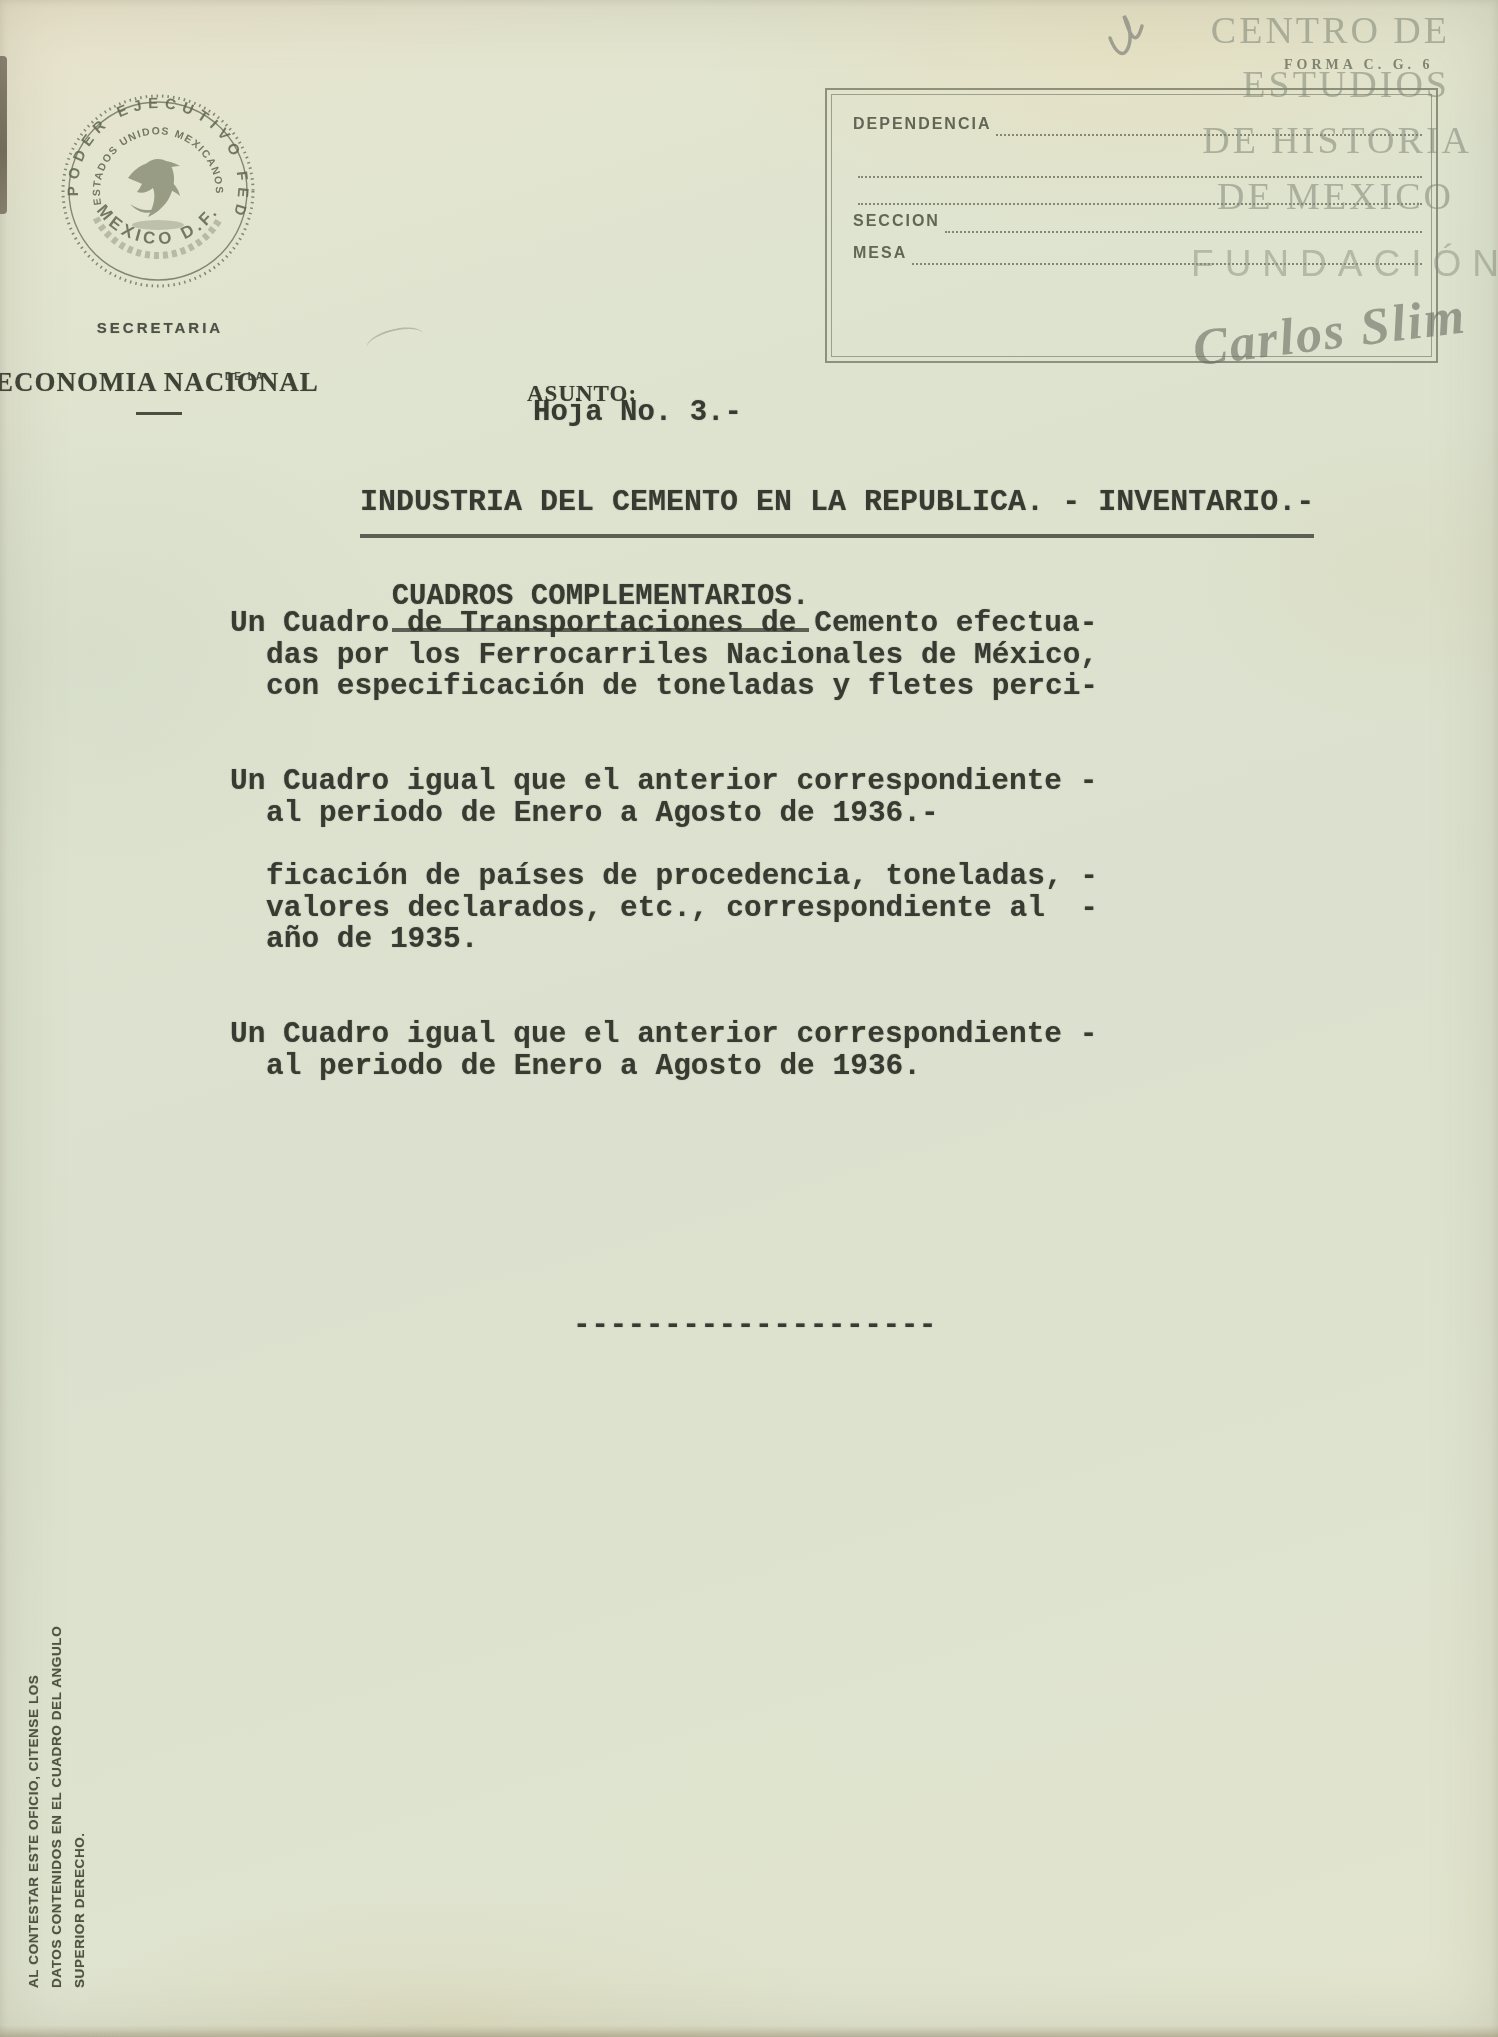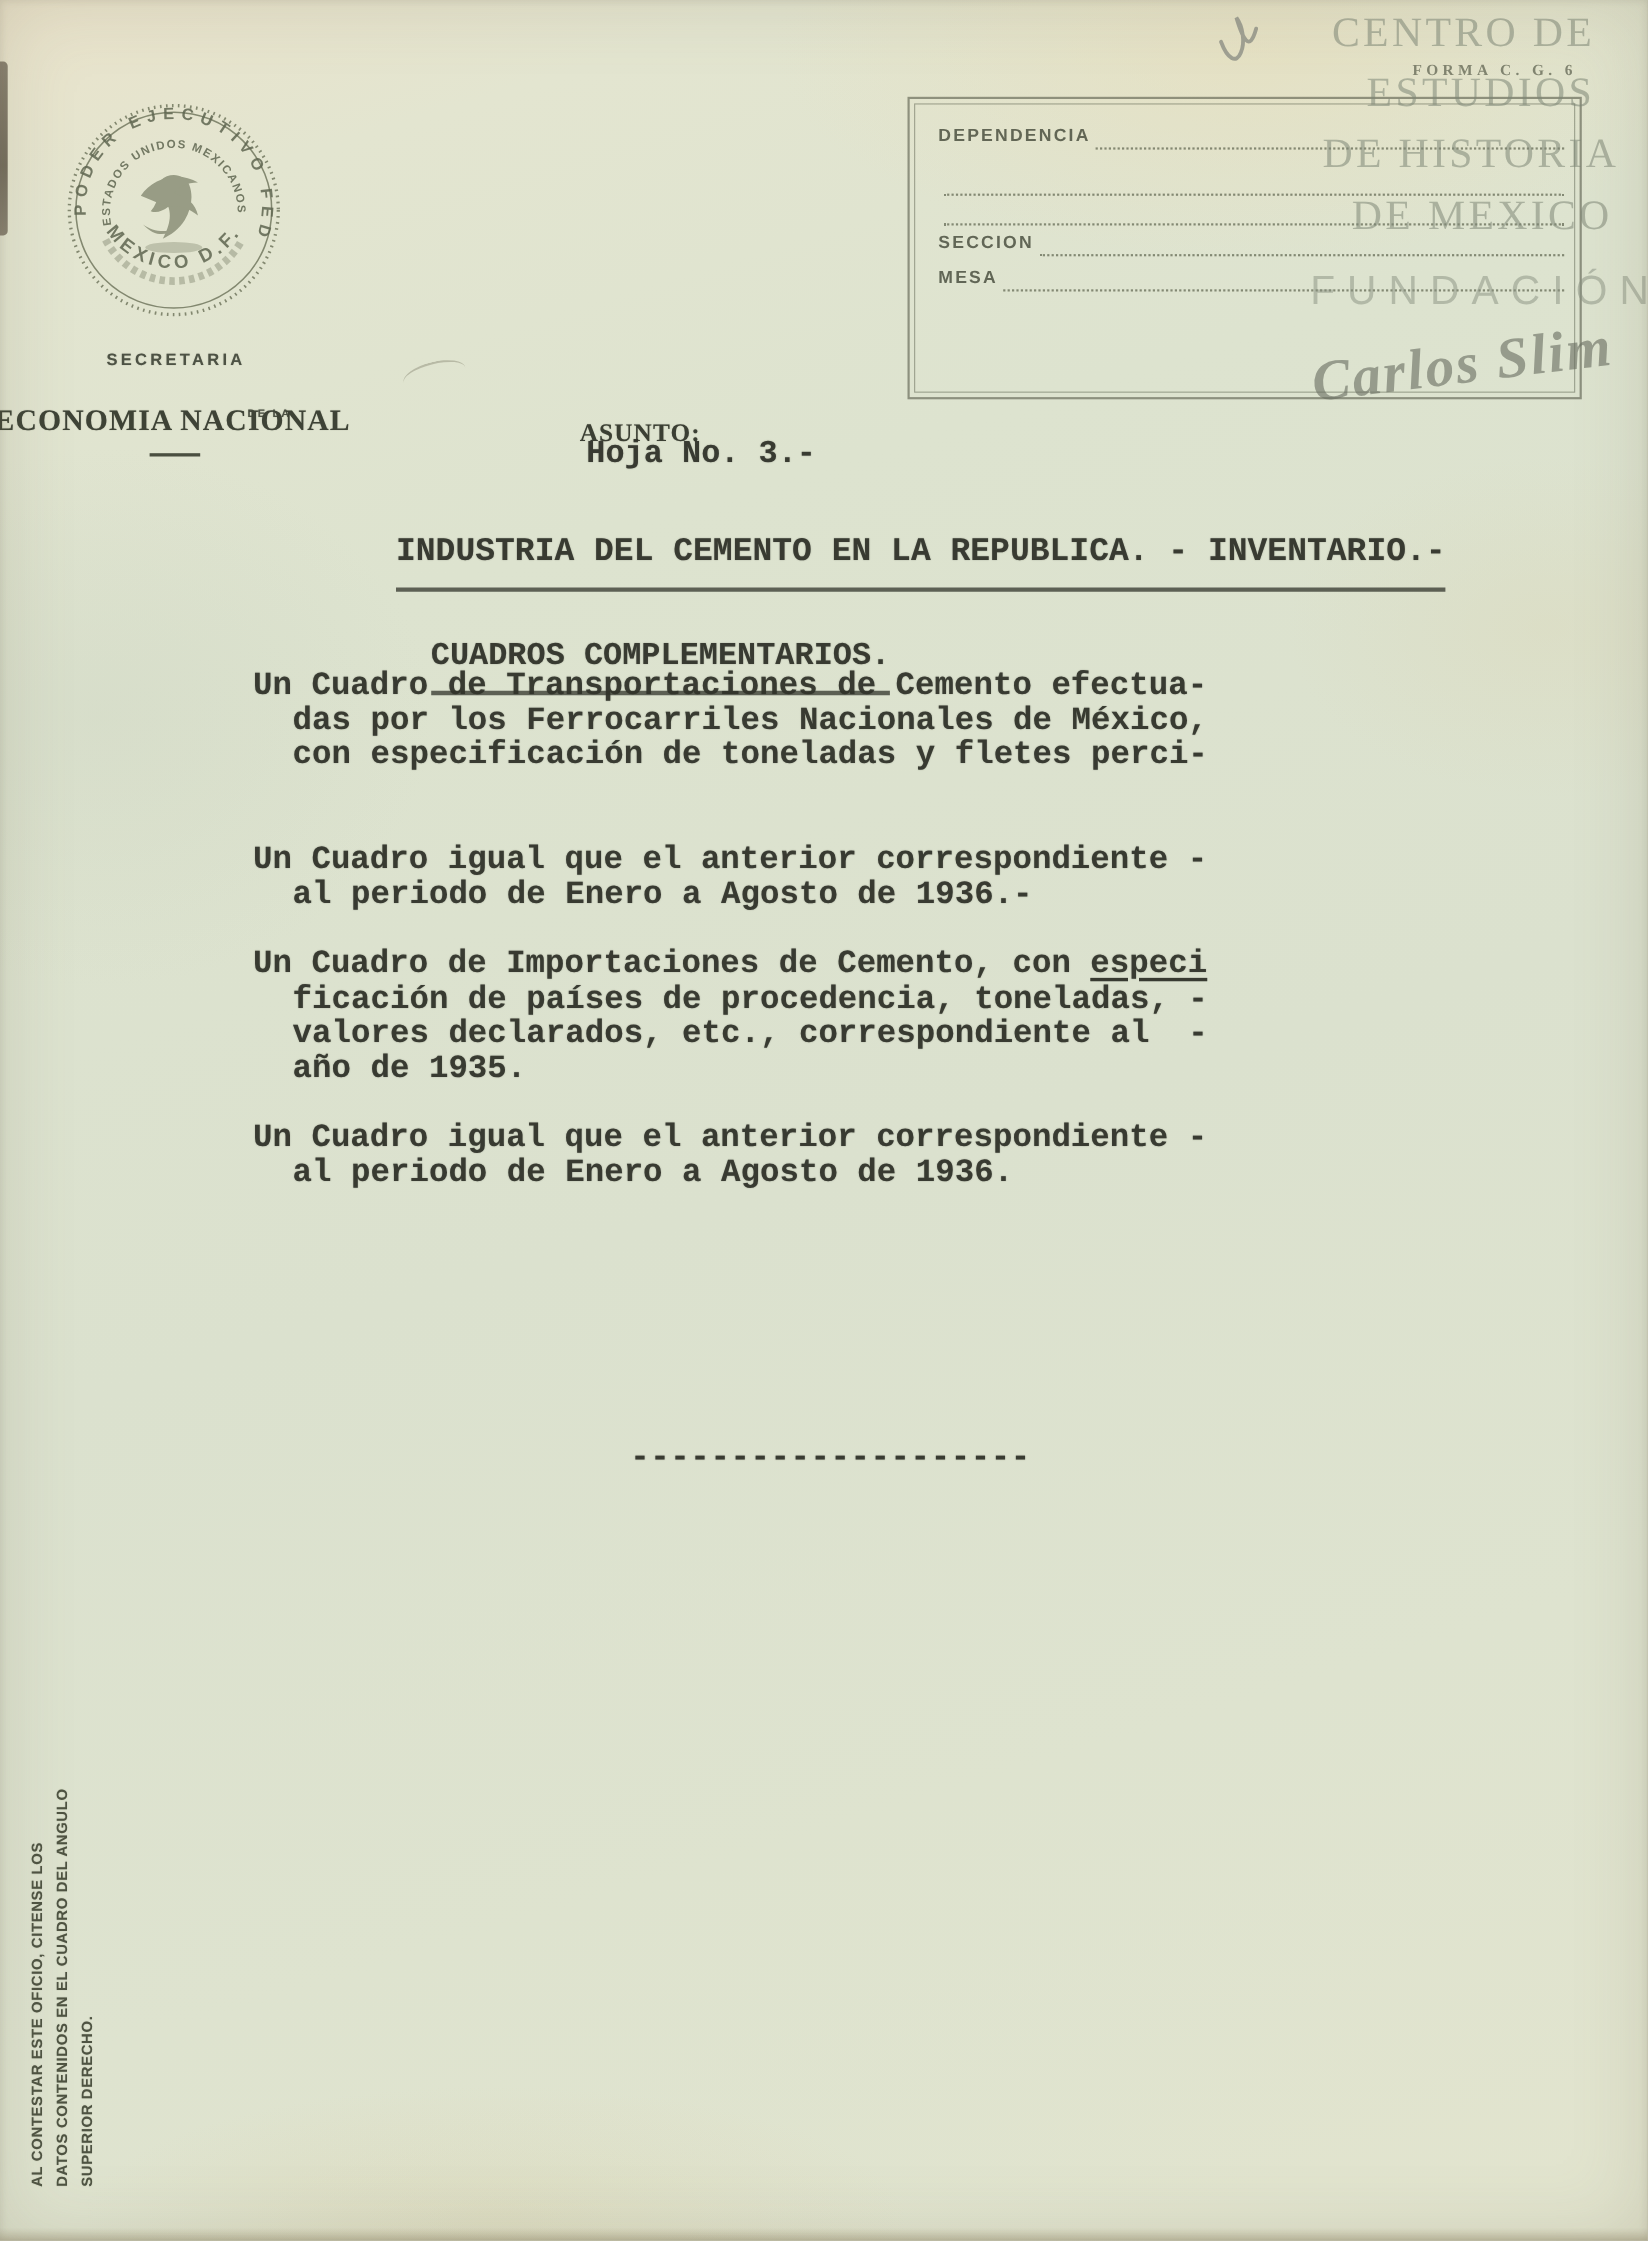--- a/index.html
+++ b/index.html
@@ -66,21 +66,21 @@
   .side-note{position:absolute;left:22px;top:1988px;transform:rotate(-90deg);transform-origin:0 0;
     font-family:"Liberation Sans",sans-serif;font-weight:700;font-size:13.5px;letter-spacing:0.6px;
     color:#4e5342;line-height:23px;white-space:nowrap;z-index:5;text-shadow:0 0 1px rgba(78,83,66,0.4);}
 
   
   .wm{position:absolute;z-index:40;pointer-events:none;font-family:"Liberation Serif","DejaVu Serif",serif;
      color:rgba(126,134,118,0.55);letter-spacing:3px;font-size:38px;white-space:nowrap;}
   .wm1{right:48px;top:8px;}
   .wm2{right:48px;top:62px;}
   .wm3{right:26px;top:118px;}
-  .wm4{right:32px;top:174px;}
+  .wm4{right:44px;top:174px;}
   .wm-fund{position:absolute;right:-12px;top:243px;z-index:40;pointer-events:none;
      font-family:"Liberation Sans",sans-serif;font-weight:400;font-size:37px;letter-spacing:11px;
      color:rgba(136,144,128,0.5);white-space:nowrap;}
   .wm-signature{position:absolute;left:1192px;top:302px;z-index:41;pointer-events:none;
      transform:rotate(-7deg);font-family:"Liberation Serif",serif;font-style:italic;font-weight:700;
      font-size:52px;letter-spacing:2px;color:rgba(106,111,98,0.62);white-space:nowrap;}
 </style>
 </head>
 <body>
 
@@ -169,21 +169,20 @@
     <div class="tline cont">das por los Ferrocarriles Nacionales de México,</div>
     <div class="tline cont">con especificación de toneladas y fletes perci-</div>
   </div>
 
   <div class="abs tw para p2">
     <div class="tline">Un Cuadro igual que el anterior correspondiente -</div>
     <div class="tline cont">al periodo de Enero a Agosto de 1936.-</div>
   </div>
 
   <div class="abs tw para p3">
-    <div class="tline"><span>Un Cuadro de Importaciones de Cemento, con </span><span class="u">especi</span></div>
     <div class="tline cont">ficación de países de procedencia, toneladas, -</div>
     <div class="tline cont">valores declarados, etc., correspondiente al  -</div>
     <div class="tline cont">año de 1935.</div>
   </div>
 
   <div class="abs tw para p4">
     <div class="tline">Un Cuadro igual que el anterior correspondiente -</div>
     <div class="tline cont">al periodo de Enero a Agosto de 1936.</div>
   </div>
 

